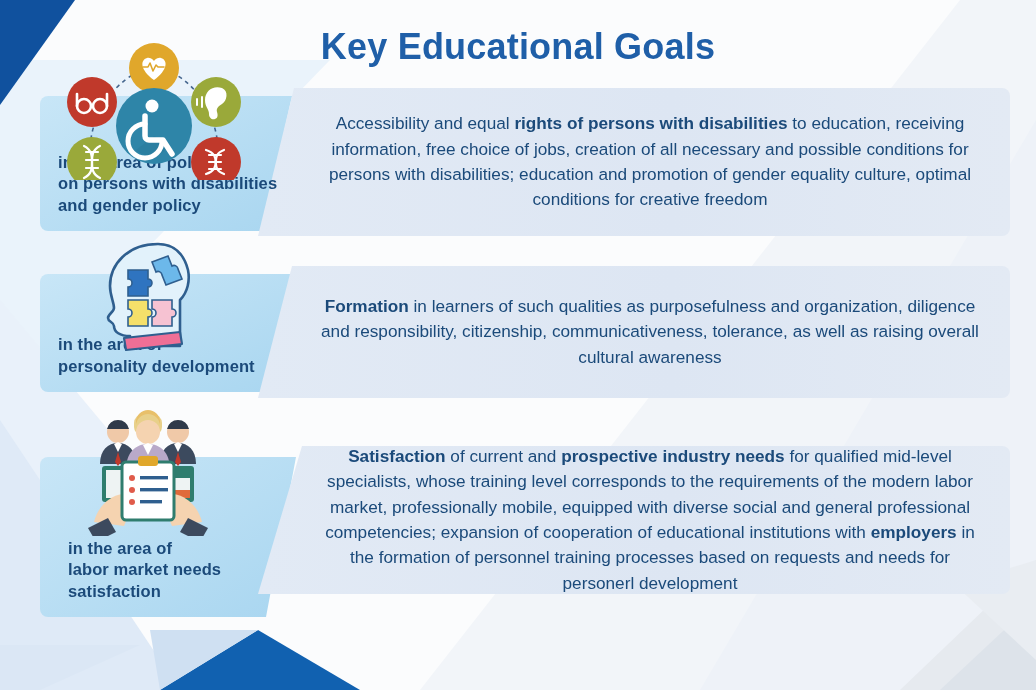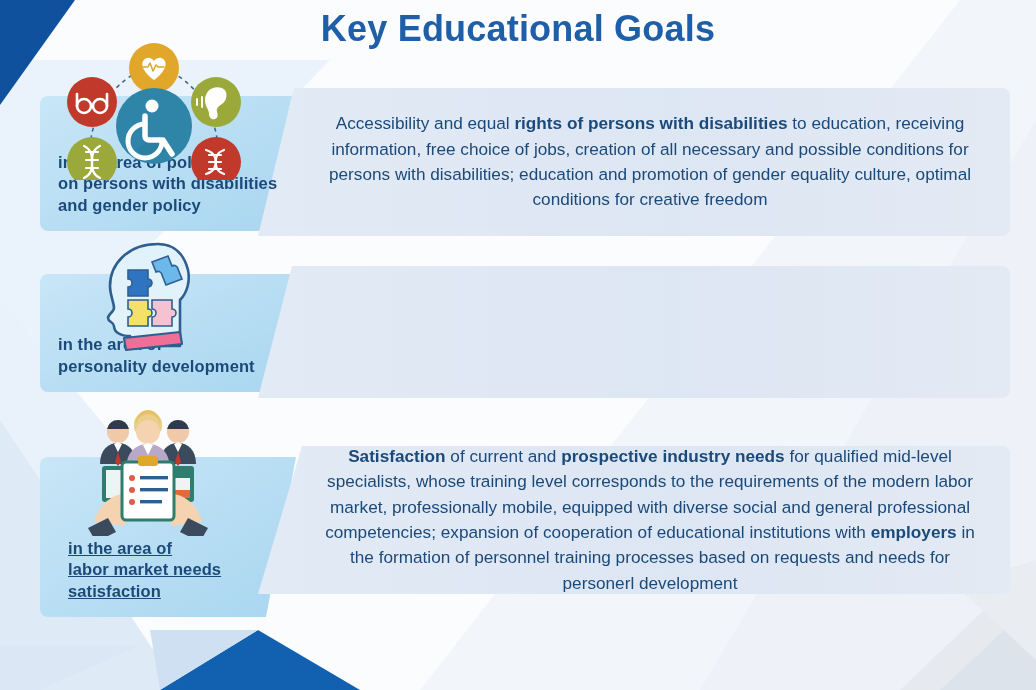--- a/index.html
+++ b/index.html
@@ -73,21 +73,21 @@
     text-align: center;
     line-height: 1.48;
     font-size: 17.2px;
     padding: 0 26px 0 58px;
   }
   .body-text b { font-weight: bold; }
 
   
   #title {
     position: absolute;
-    left: 0; top: 8px;
+    left: 0; top: 26px;
     width: 1036px;
     text-align: center;
     color: #1f5fa8;
     font-size: 36px;
     font-weight: bold;
     letter-spacing: 0.2px;
     z-index: 6;
   }
   #title-inner { display: inline-block; }
 
@@ -255,30 +255,31 @@
         </g>
 
         <path d="M40,100 L96,94 L98,106 L42,112 Z" fill="#ef6f96" stroke="#2f5f8f" stroke-width="2.2" stroke-linejoin="round"></path>
       </svg>
     </div>
 
     <div class="text-panel" style="left:258px; top:-6px; width:752px; height:132px;">
       <svg class="shape" viewBox="0 0 752 132" preserveAspectRatio="none">
         <path d="M34,0 H744 A8,8 0 0 1 752,8 V124 A8,8 0 0 1 744,132 H0 Z" fill="url(#gPanelText)"></path>
       </svg>
+      <div class="body-text"><b>Formation</b><span> in learners of such qualities as purposefulness and organization, diligence and responsibility, citizenship, communicativeness, tolerance, as well as raising overall cultural awareness</span></div>
     </div>
   </div>
 
   <div class="row" id="row3">
 
     <div class="label-panel" style="left:40px; top:5px; width:268px; height:160px; padding:0 0 14px 28px;">
       <svg class="shape" viewBox="0 0 268 160" preserveAspectRatio="none">
         <path d="M8,0 H256 L226,160 H8 A8,8 0 0 1 0,152 V8 A8,8 0 0 1 8,0 Z" fill="url(#gPanelBlue)"></path>
       </svg>
-      <div class="label-text" style="font-size:16.5px;text-decoration:underline;">in the area of
+      <div class="label-text" style="font-size:16.5px;">in the area of
 labor market needs
 satisfaction</div>
     </div>
 
     <div class="icon-art" style="left:84px; top:-42px; width:128px; height:126px;">
       <svg viewBox="0 0 128 126" width="128" height="126" xmlns="http://www.w3.org/2000/svg">
 
         <g>
           <circle cx="34" cy="22" r="11" fill="#f0c9a8"></circle>
           <path d="M34,10 a11,11 0 0 1 11,9 h-22 a11,11 0 0 1 11,-9 Z" fill="#2f3a4a"></path>

